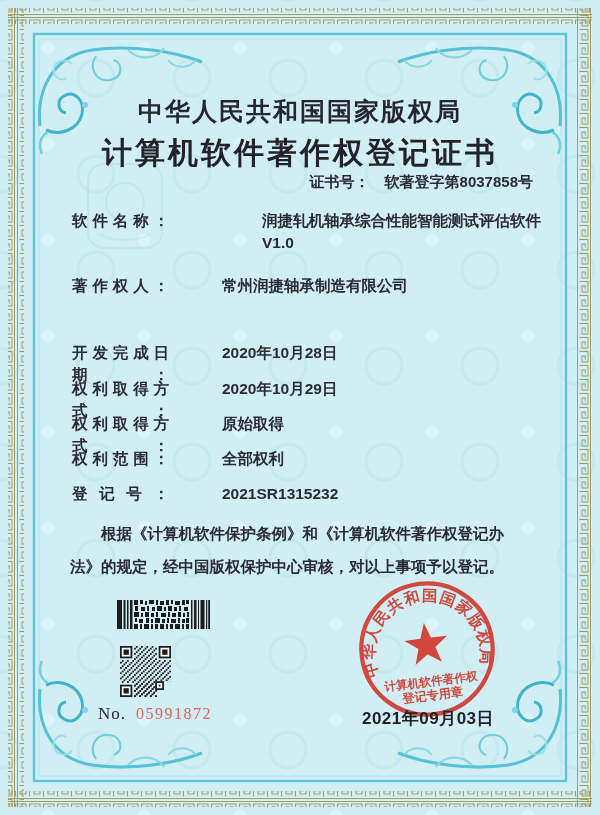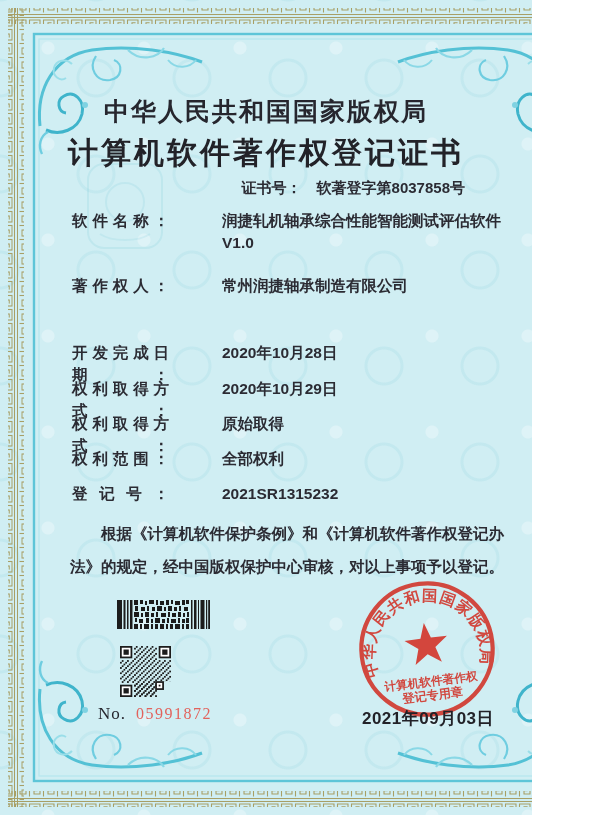--- a/index.html
+++ b/index.html
@@ -1,17 +1,17 @@
 <!DOCTYPE html>
 <html><head>
 <meta charset="utf-8">
 <style>
   html,body{margin:0;padding:0;}
   .page{
-    position:relative; width:532px; height:815px; overflow:hidden;
+    position:relative; width:600px; height:815px; overflow:hidden;
     background-color:#d0eef3;
     background-image:
       radial-gradient(circle, rgba(255,255,255,0.30) 0 6px, transparent 7px),
       radial-gradient(circle, transparent 16px, rgba(125,202,216,0.16) 17px 19px, transparent 20px);
     background-size:96px 96px, 96px 96px;
     background-position:0 0, 48px 30px;
     font-family:"Liberation Sans", sans-serif;
     color:#2e2e36;
   }
   .frame-svg{position:absolute; left:0; top:0;}
@@ -19,29 +19,29 @@
     position:absolute; top:95px; left:0; width:100%;
     text-align:center; font-family:"Liberation Serif", serif;
     font-size:25px; font-weight:bold; letter-spacing:2px; color:#26262e;
   }
   .main-title{
     position:absolute; top:133px; left:0; width:100%;
     text-align:center; font-family:"Liberation Serif", serif;
     font-size:30px; font-weight:bold; letter-spacing:3px; color:#222228;
   }
   .cert-no{
-    position:absolute; top:179px; right:67px;
+    position:absolute; top:173px; right:67px;
     font-size:15px; font-weight:bold; color:#2b2b33;
   }
   .cert-no .cnv{margin-left:15px;}
   .row{position:absolute; left:72px; width:470px; display:flex; align-items:flex-start;
        font-size:15.5px; font-weight:bold; color:#2b2b33; line-height:1.4;gap:36px;}
   .flabel{display:inline-block; width:97px; text-align:justify; text-align-last:justify; flex:0 0 97px;}
   .fvalue{margin-left:17px; width:350px;}
-  .vline{display:block;}
+  .vline{display:block;margin-left:40px;}
   .statement{
     position:absolute; left:70px; top:517px; width:464px;
     font-size:15.5px; font-weight:600; line-height:33px;
     text-indent:31px; color:#2b2b33;
   }
   .barcode{position:absolute; left:117px; top:600px;}
   .qrcode{position:absolute; left:120px; top:646px;}
   .serial{position:absolute; left:98px; top:704px; font-family:"Liberation Serif", serif;
           font-size:17px; color:#26262e; letter-spacing:1px;}
   .serial .num{color:#e2625c; margin-left:10px; font-size:16px; letter-spacing:1.5px;}

